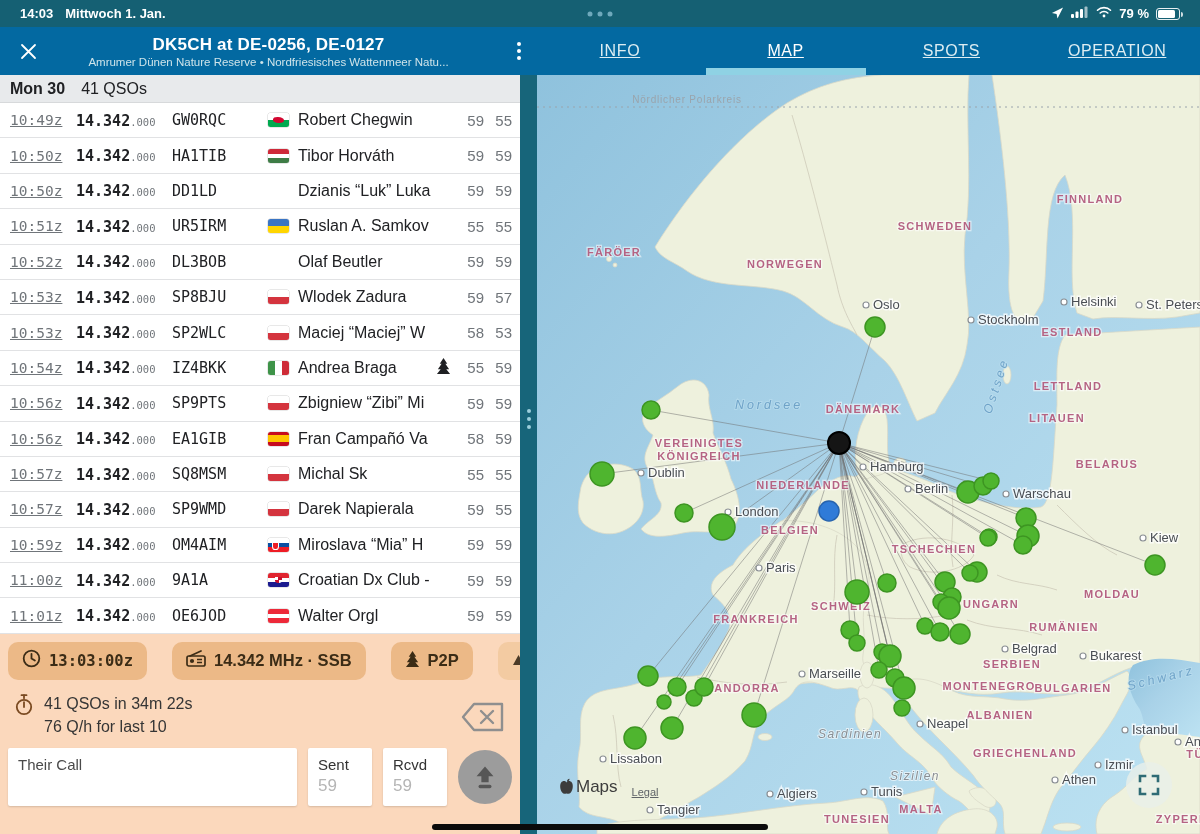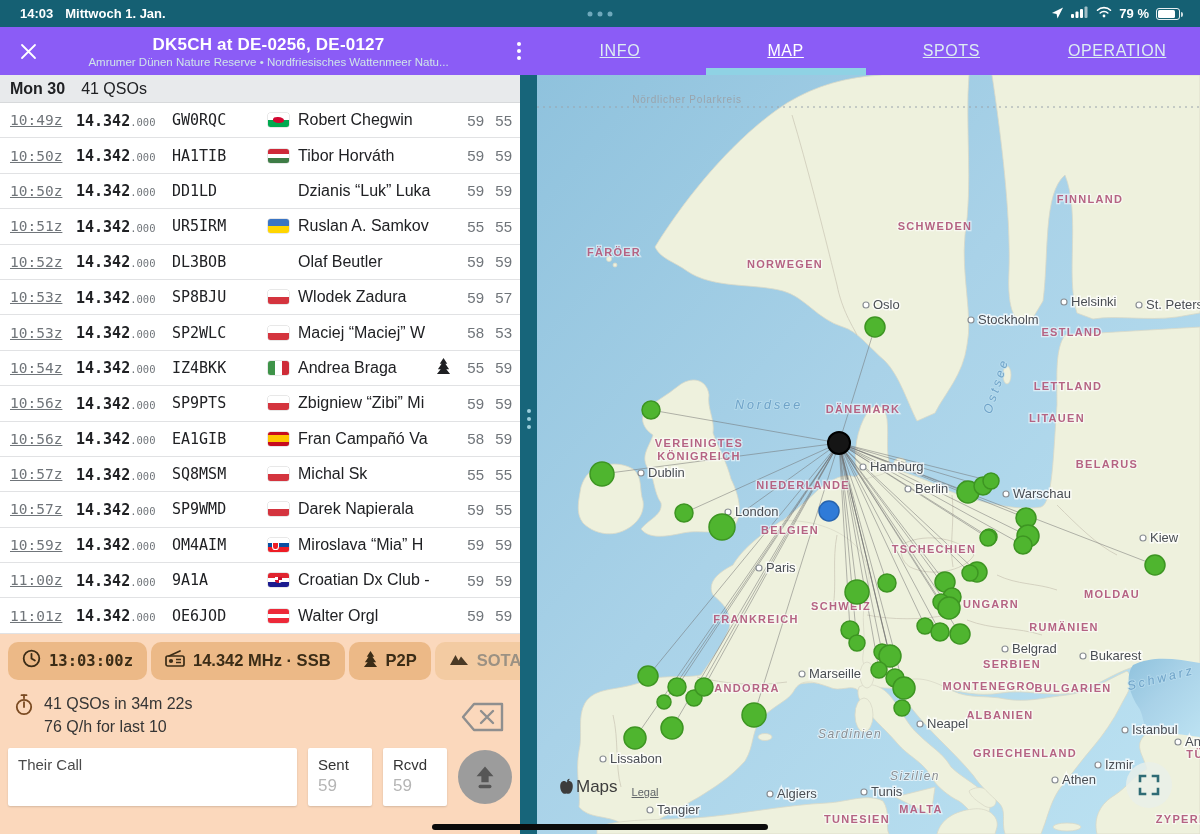--- a/index.html
+++ b/index.html
@@ -13,21 +13,21 @@
   .sb-left { display:flex; gap:12px; align-items:center; font-weight:bold; }
   .sb-date { font-weight:bold; }
   .sb-center { position:absolute; left:50%; top:50%; transform:translate(-50%,-50%); display:flex; gap:5px; }
   .sb-center i { width:5px; height:5px; border-radius:50%; background:#6FA9BC; }
   .sb-right { margin-left:auto; display:flex; align-items:center; gap:7px; font-weight:bold; }
   .batt { position:relative; width:24px; height:12px; border:1px solid rgba(255,255,255,.9); border-radius:3px; }
   .batt::after { content:""; position:absolute; right:-4px; top:3px; width:2.5px; height:5px; background:rgba(255,255,255,.8); border-radius:0 2px 2px 0; }
   .batt i { position:absolute; left:1px; top:1px; bottom:1px; width:75%; background:#fff; border-radius:1.5px; }
 
   
-  .appbar { height:48px; background:#8b5cf6; display:flex; color:#fff; }
+  .appbar { height:48px; background:#0369a1; display:flex; color:#fff; }
   .ab-left { width:537px; position:relative; display:flex; align-items:center; }
   .close-x { position:absolute; left:16px; top:12px; width:24px; height:24px; display:flex; align-items:center; justify-content:center; cursor:pointer; }
   .titleblock { width:100%; text-align:center; padding:0 48px; }
   .title { font-size:17px; font-weight:bold; letter-spacing:.2px; }
   .subtitle { font-size:11.5px; color:#CFE4EA; margin-top:1px; white-space:nowrap; overflow:hidden; text-overflow:ellipsis; }
   .kebab { position:absolute; right:14px; top:13px; display:flex; flex-direction:column; gap:3px; cursor:pointer; padding:2px;}
   .kebab i { width:4px; height:4px; border-radius:50%; background:#fff; }
   .tabs { flex:1; display:flex; position:relative; }
   .tab { flex:1; display:flex; align-items:center; justify-content:center; font-size:16px;
     letter-spacing:.6px; color:#DDEDF2; position:relative; cursor:pointer;text-decoration:underline; }
@@ -70,21 +70,21 @@
   .f-spain { background:linear-gradient(180deg,#C60B1E 25%,#FFC400 25% 75%,#C60B1E 75%); }
   .f-slovakia { background:linear-gradient(180deg,#fff 33.3%,#0B4EA2 33.3% 66.6%,#EE1C25 66.6%); }
   .f-slovakia::after { content:""; position:absolute; left:4px; top:4px; width:5px; height:6px; background:#EE1C25; border:1px solid #fff; border-radius:0 0 45% 45%; }
   .f-croatia { background:linear-gradient(180deg,#E0242F 33.3%,#fff 33.3% 66.6%,#1B1B8F 66.6%); }
   .f-croatia::after { content:""; position:absolute; left:7px; top:3.5px; width:7px; height:6px;
      background:conic-gradient(#C8102E 25%,#fff 25% 50%,#C8102E 50% 75%,#fff 75%); border-radius:0 0 45% 45%; }
   .f-austria { background:linear-gradient(180deg,#ED2939 33.3%,#fff 33.3% 66.6%,#ED2939 66.6%); }
 
   
   .entry { flex:1; background:#FBD8BC; position:relative; overflow:hidden; display:flex; flex-direction:column; }
-  .chips { display:flex; gap:4px; padding:8px 0 0 8px; overflow:hidden; flex:none; }
+  .chips { display:flex; gap:25px; padding:8px 0 0 8px; overflow:hidden; flex:none; }
   .chip { height:38px; background:#ECB987; border-radius:10px; display:flex; align-items:center; justify-content:center;
     gap:8px; color:#3B2C16; font-weight:bold; font-size:16.5px; flex:none; padding:0 14px; cursor:pointer; }
   .chip.mono { font-family:"DejaVu Sans Mono", monospace; font-size:15.5px; }
   .chip.dim { background:#F3CBA2; color:#9B9183; }
   .stats { display:flex; padding:12px 14px 0 14px; align-items:flex-start; flex:none; }
   .stats .sticon { margin:2px 10px 0 0; }
   .stats .stxt { font-size:16px; color:#353535; line-height:23px; }
   .stats .bksp { margin-left:auto; margin-top:8px; cursor:pointer; }
   .inputs { display:flex; gap:11px; padding:10px 8px 0 8px; align-items:flex-start; flex:none; }
   .ibox { background:#fff; border-radius:2px; box-shadow:0 1px 2px rgba(0,0,0,.15); padding:8px 10px; height:58px; }

